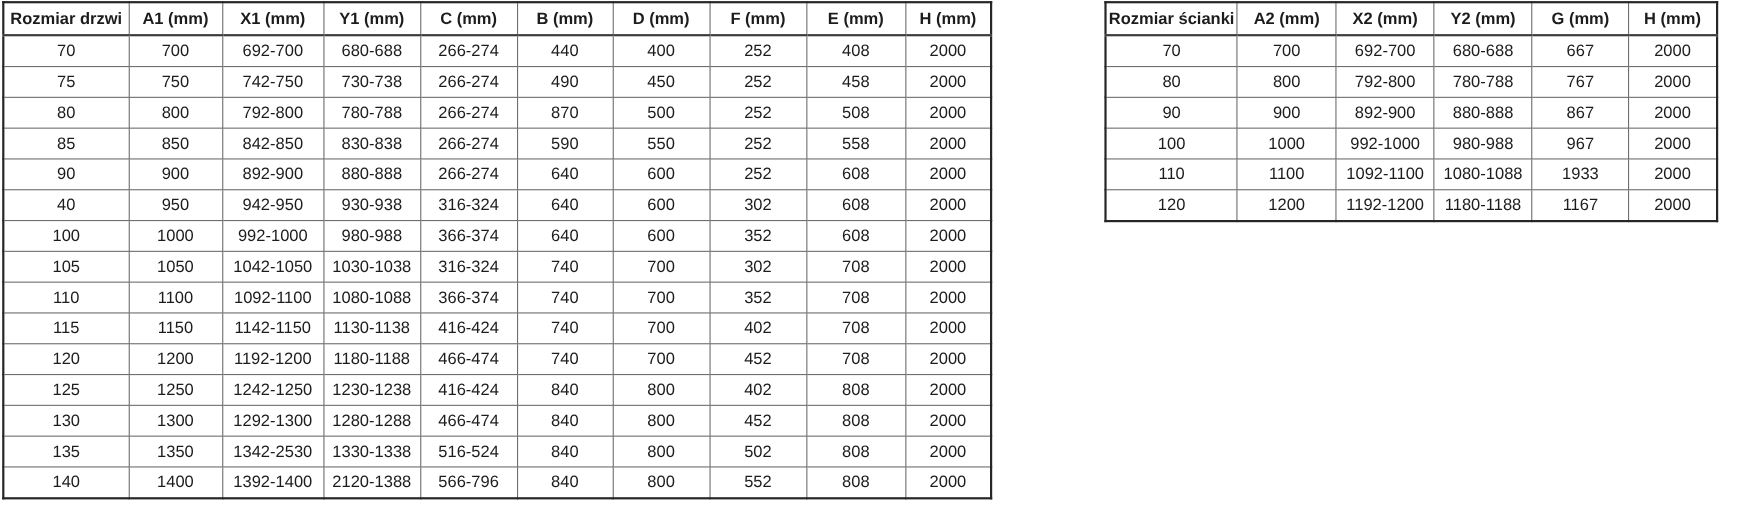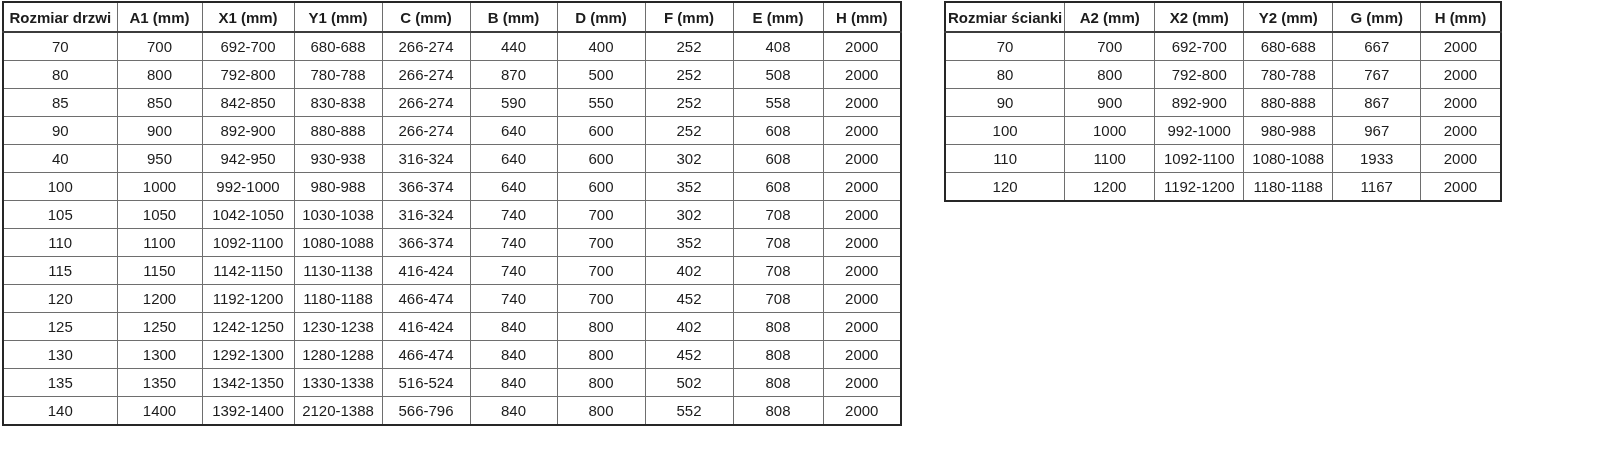--- a/index.html
+++ b/index.html
@@ -6,21 +6,21 @@
     margin: 0;
     padding: 0;
     background: #ffffff;
     width: 1600px;
     height: 459px;
     overflow: hidden;
   }
   .wrap {
     display: flex;
     align-items: flex-start;
-    gap: 42px;
+    gap: 102px;
     padding: 1px 0 0 2px;
     font-family: "Liberation Sans", sans-serif;
   }
   table.spec {
     border-collapse: collapse;
     table-layout: fixed;
     font-size: 15px;
     color: #1c1c1c;
     border: 2px solid #262626;
     background: #ffffff;
@@ -81,20 +81,32 @@
           <td>692-700</td>
           <td>680-688</td>
           <td>266-274</td>
           <td>440</td>
           <td>400</td>
           <td>252</td>
           <td>408</td>
           <td>2000</td>
         </tr>
         <tr>
+          <td>75</td>
+          <td>750</td>
+          <td>742-750</td>
+          <td>730-738</td>
+          <td>266-274</td>
+          <td>490</td>
+          <td>450</td>
+          <td>252</td>
+          <td>458</td>
+          <td>2000</td>
+        </tr>
+        <tr>
           <td>80</td>
           <td>800</td>
           <td>792-800</td>
           <td>780-788</td>
           <td>266-274</td>
           <td>870</td>
           <td>500</td>
           <td>252</td>
           <td>508</td>
           <td>2000</td>
@@ -215,21 +227,21 @@
           <td>466-474</td>
           <td>840</td>
           <td>800</td>
           <td>452</td>
           <td>808</td>
           <td>2000</td>
         </tr>
         <tr>
           <td>135</td>
           <td>1350</td>
-          <td>1342-1350</td>
+          <td>1342-2530</td>
           <td>1330-1338</td>
           <td>516-524</td>
           <td>840</td>
           <td>800</td>
           <td>502</td>
           <td>808</td>
           <td>2000</td>
         </tr>
         <tr>
           <td>140</td>

